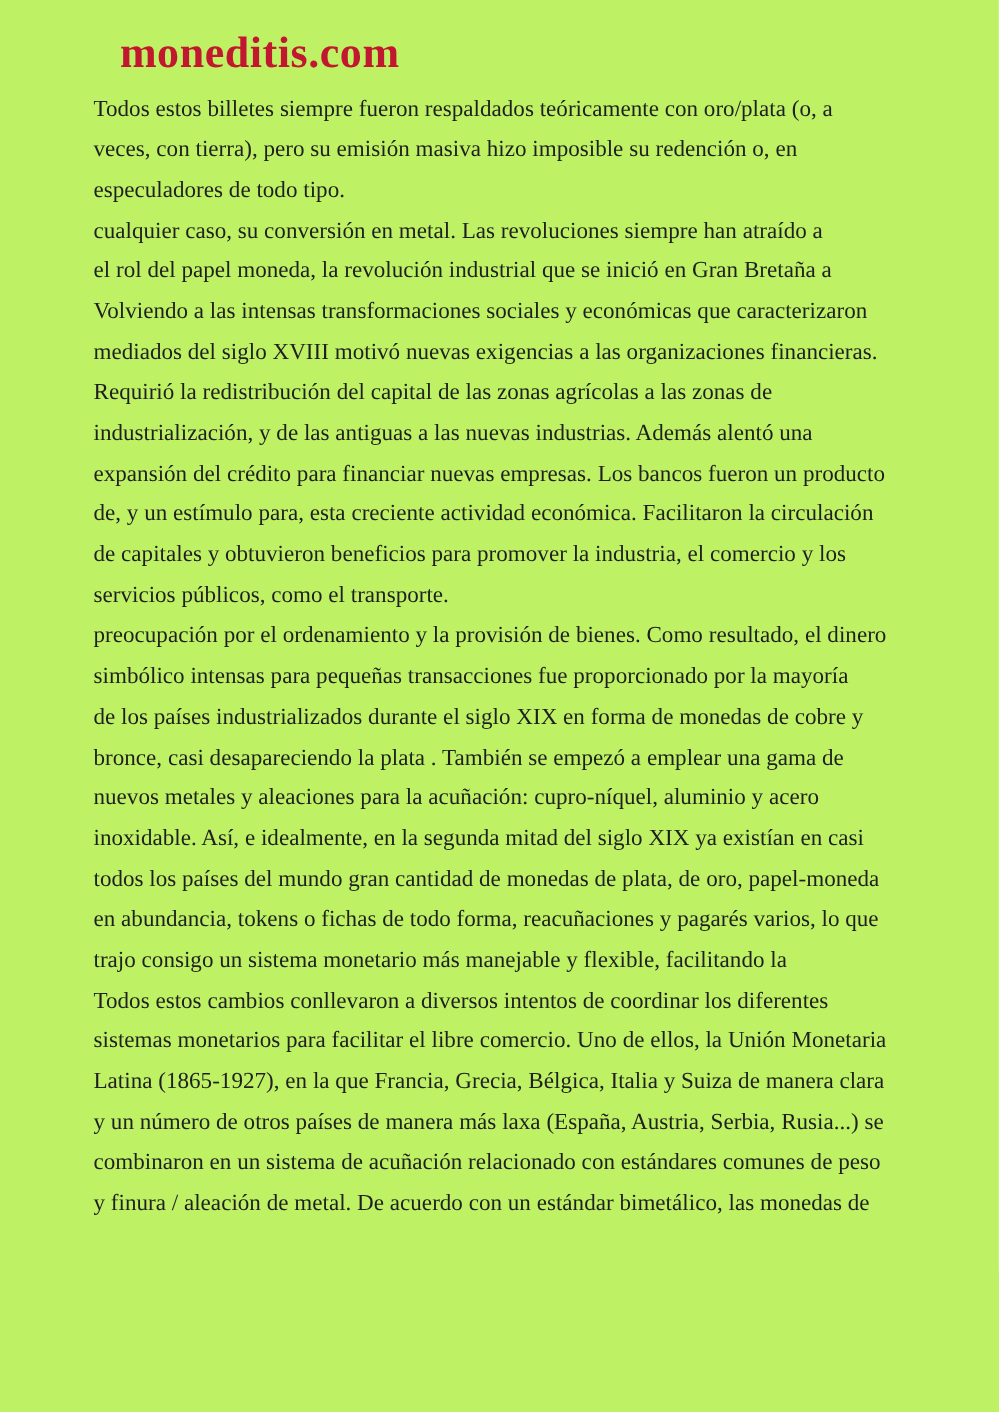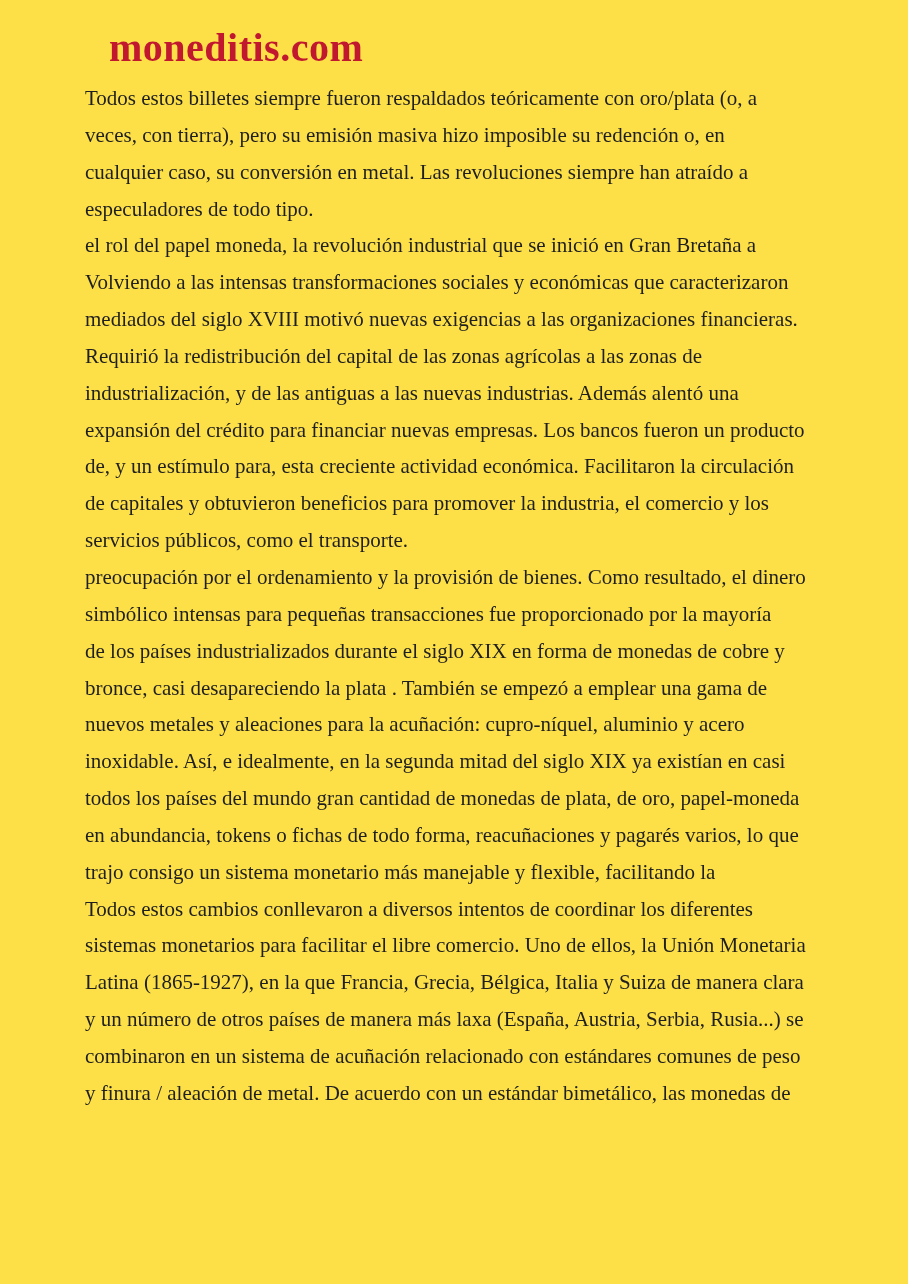--- a/index.html
+++ b/index.html
@@ -10,21 +10,21 @@
   body {
     width: 908px;
     height: 1284px;
     position: relative;
     overflow: hidden;
     font-family: "Liberation Serif", serif;
   }
   .page {
     position: absolute;
     inset: 0;
-    background: #fde047;
+    background: #bef264;
   }
   .site-title {
     position: absolute;
     left: 109px;
     top: 28px;
     margin: 0;
     font-family: "Liberation Serif", serif;
     font-size: 40px;
     line-height: 40px;
     font-weight: 700;
@@ -54,22 +54,22 @@
 
 <div class="page">
 
   <h1 class="site-title">moneditis.com</h1>
 
   <main class="article">
 
     <div class="para">
       <div class="ln">Todos estos billetes siempre fueron respaldados teóricamente con oro/plata (o, a</div>
       <div class="ln">veces, con tierra), pero su emisión masiva hizo imposible su redención o, en</div>
+      <div class="ln">especuladores de todo tipo.</div>
       <div class="ln">cualquier caso, su conversión en metal. Las revoluciones siempre han atraído a</div>
-      <div class="ln">especuladores de todo tipo.</div>
     </div>
 
     <div class="para">
       <div class="ln">el rol del papel moneda, la revolución industrial que se inició en Gran Bretaña a</div>
       <div class="ln">Volviendo a las intensas transformaciones sociales y económicas que caracterizaron</div>
       <div class="ln">mediados del siglo XVIII motivó nuevas exigencias a las organizaciones financieras.</div>
       <div class="ln">Requirió la redistribución del capital de las zonas agrícolas a las zonas de</div>
       <div class="ln">industrialización, y de las antiguas a las nuevas industrias. Además alentó una</div>
       <div class="ln">expansión del crédito para financiar nuevas empresas. Los bancos fueron un producto</div>
       <div class="ln">de, y un estímulo para, esta creciente actividad económica. Facilitaron la circulación</div>

